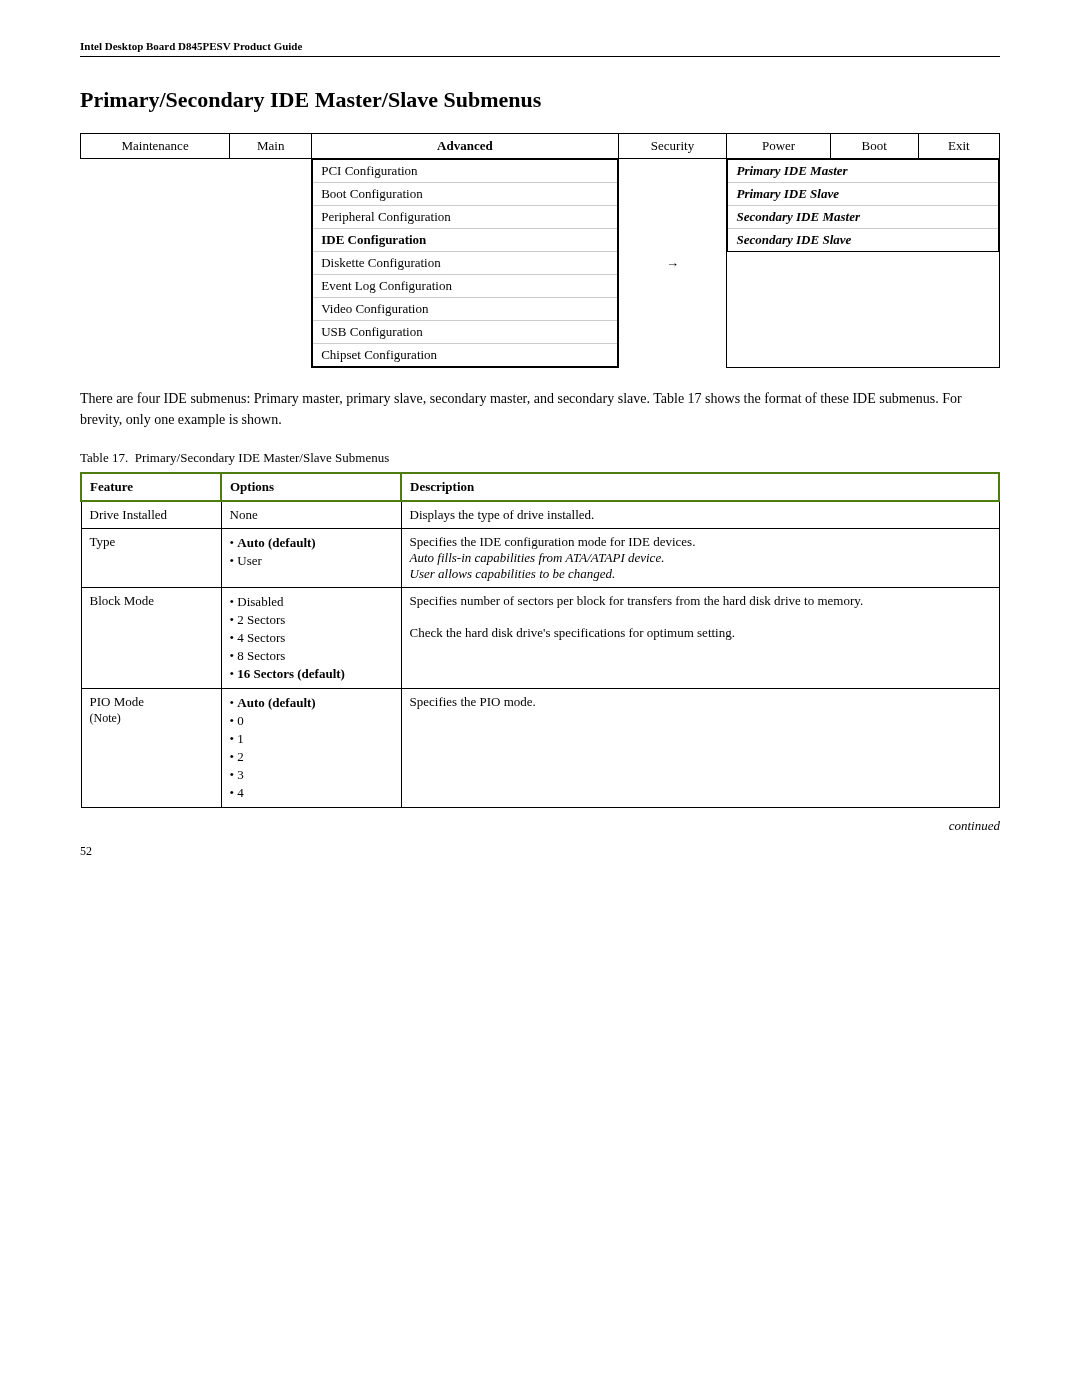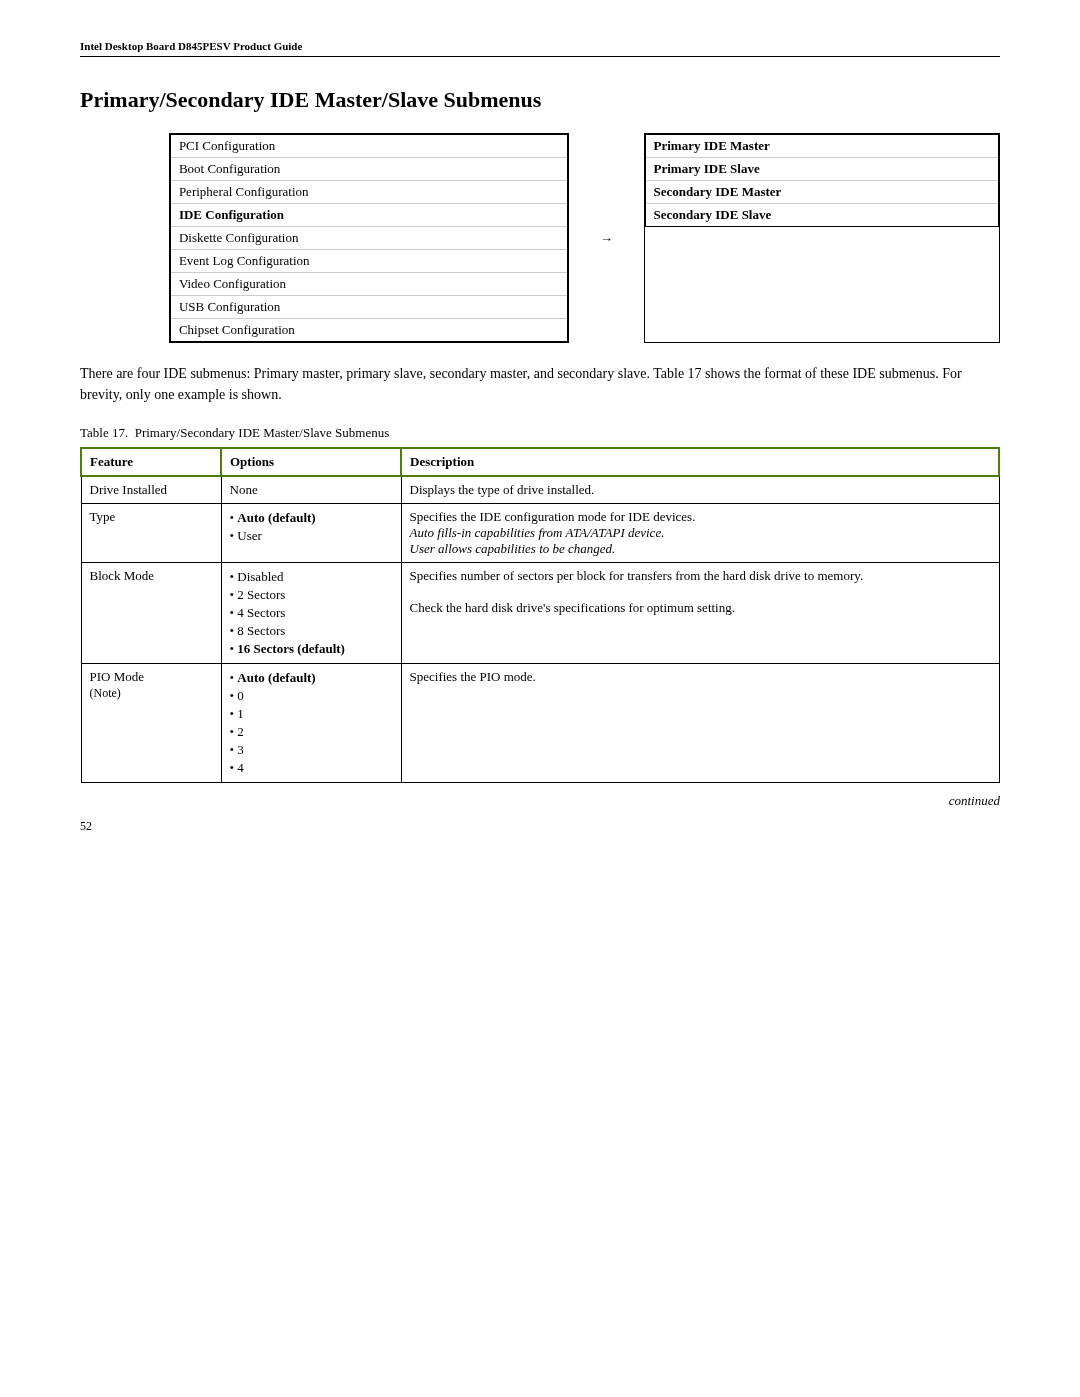--- a/index.html
+++ b/index.html
@@ -79,20 +79,21 @@
       vertical-align: top;
     }
     .submenu-inner {
       border: 1px solid #000;
       min-width: 160px;
     }
     .submenu-inner div {
       padding: 3px 8px;
       font-size: 13px;
       border-bottom: 1px solid #ccc;
+      font-style: italic;
     }
     .submenu-inner div:last-child {
       border-bottom: none;
     }
     .submenu-inner div.bold-item {
       font-weight: bold;
     }
 
     
     .body-text {
@@ -167,20 +168,29 @@
 
 <div class="doc-header">
   <span>Intel Desktop Board D845PESV Product Guide</span>
 </div>
 
 <h1 class="page-title">Primary/Secondary IDE Master/Slave Submenus</h1>
 
 <div class="bios-menu-container">
   <table class="bios-menu-table">
     <tbody>
+        <tr class="menu-bar">
+      <td>Maintenance</td>
+      <td>Main</td>
+      <td class="active">Advanced</td>
+      <td>Security</td>
+      <td>Power</td>
+      <td>Boot</td>
+      <td>Exit</td>
+    </tr>
     <tr>
       <td class="no-border" style="border:none;"></td>
       <td class="no-border" style="border:none;"></td>
       <td class="dropdown-cell" colspan="1">
         <div class="dropdown-inner">
           <div>PCI Configuration</div>
           <div>Boot Configuration</div>
           <div>Peripheral Configuration</div>
           <div class="bold-item">IDE Configuration</div>
           <div>Diskette Configuration</div>

